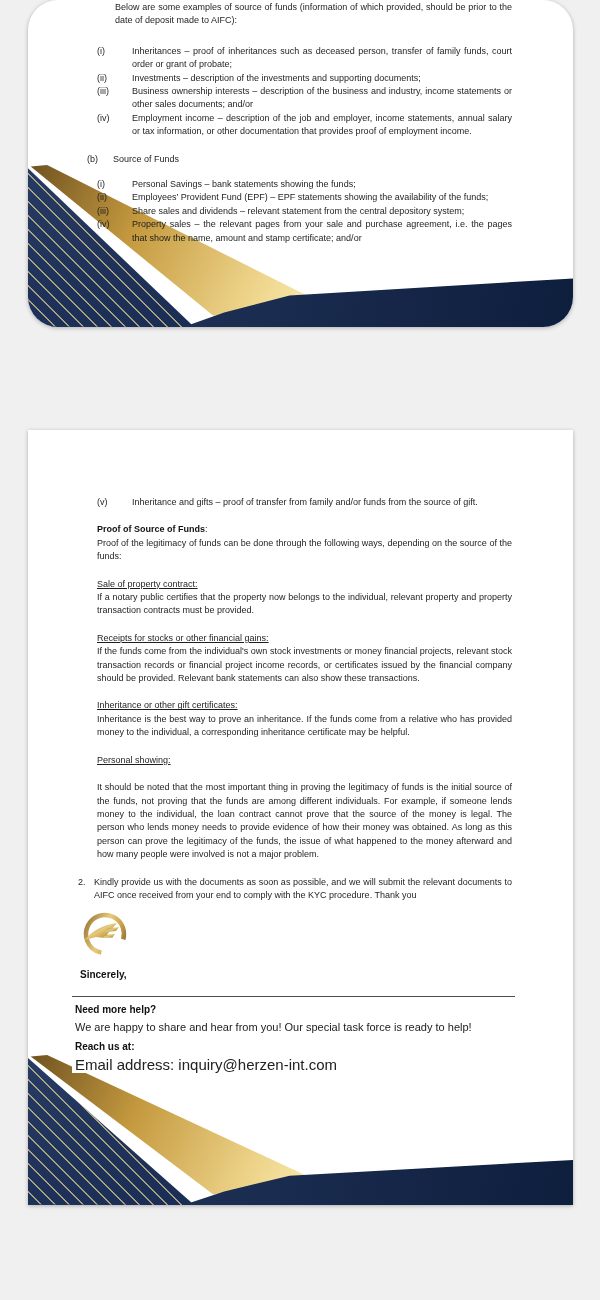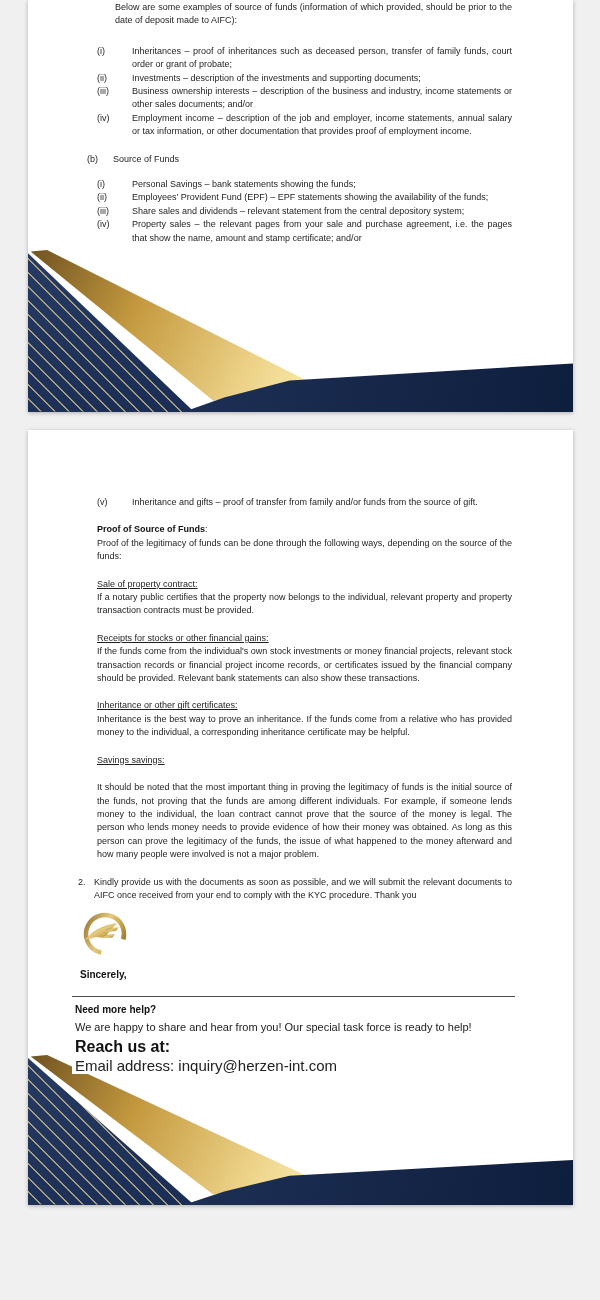--- a/index.html
+++ b/index.html
@@ -4,21 +4,21 @@
 <style>
   html,body{margin:0;padding:0;}
   .canvas{
     position:relative;width:600px;height:1300px;background:#f0f0f1;
     font-family:"Liberation Sans",sans-serif;color:#1e1e1e;overflow:hidden;
   }
   .page{
     position:absolute;left:28px;width:545px;background:#ffffff;
     box-shadow:0 1px 4px rgba(0,0,0,.28);overflow:hidden;
   }
-  #page1{top:0;height:412px;}
+  #page1{top:0;height:327px;border-radius:30px;}
   #page2{top:430px;height:775px;}
 
   .content{
     position:relative;z-index:3;margin:0 61px 0 69px;
     font-size:9px;line-height:13.4px;text-align:justify;
   }
   #page1 .content{padding-top:1px;}
   #page2 .content{padding-top:66px;}
   p{margin:0;}
   .indent{margin-left:18px;}
@@ -43,21 +43,21 @@
   .logo-wrap{margin:8px 0 0 -17px;height:50px;}
   .closing{margin-left:-17px;font-weight:bold;font-size:10px;margin-top:8px;color:#111;}
 
   .divider{margin:14px 0 5px -25px;width:443px;border-top:1px solid #4d4d4d;height:0;}
 
   .help{margin-left:-25px;text-align:left;}
   .chip{display:inline-block;background:#ffffff;padding:1px 5px 2px 3px;}
   .help-row{margin-bottom:2px;}
   .help-title{font-weight:bold;font-size:10px;color:#111;}
   .help-line{font-size:11px;color:#222;}
-  .help-reach{font-weight:bold;font-size:16px;color:#111;}
+  .help-reach{font-weight:bold;font-size:10px;color:#111;}
   .help-email{font-size:15px;color:#222;}
 
   
   .footer-art{position:absolute;left:0;right:0;bottom:0;z-index:1;}
   #page1 .footer-art{height:162px;}
   #page2 .footer-art{height:150px;}
   .art-layer{position:absolute;inset:0;}
   .gold-wedge{
     background:linear-gradient(115deg,#6e5120 0%,#c59a3f 22%,#edd389 45%,#f7e7a8 55%,#d9b55e 72%,#8a6a2f 96%);
     clip-path:polygon(0.5% 1%,3.5% 0%,52% 82%,34% 93%);
@@ -161,21 +161,21 @@
         <p class="h-under">Receipts for stocks or other financial gains:</p>
         <p>If the funds come from the individual's own stock investments or money financial projects, relevant stock transaction records or financial project income records, or certificates issued by the financial company should be provided. Relevant bank statements can also show these transactions.</p>
       </div>
 
       <div class="mt">
         <p class="h-under">Inheritance or other gift certificates:</p>
         <p>Inheritance is the best way to prove an inheritance. If the funds come from a relative who has provided money to the individual, a corresponding inheritance certificate may be helpful.</p>
       </div>
 
       <div class="mt">
-        <p class="h-under">Savings savings:</p>
+        <p class="h-under">Personal showing:</p>
       </div>
 
       <p class="mt">It should be noted that the most important thing in proving the legitimacy of funds is the initial source of the funds, not proving that the funds are among different individuals. For example, if someone lends money to the individual, the loan contract cannot prove that the source of the money is legal. The person who lends money needs to provide evidence of how their money was obtained. As long as this person can prove the legitimacy of the funds, the issue of what happened to the money afterward and how many people were involved is not a major problem.</p>
 
       <div class="li2 mt">
         <span class="num">2.</span>
         <span class="txt">Kindly provide us with the documents as soon as possible, and we will submit the relevant documents to AIFC once received from your end to comply with the KYC procedure. Thank you</span>
       </div>
 
       <div class="logo-wrap">

